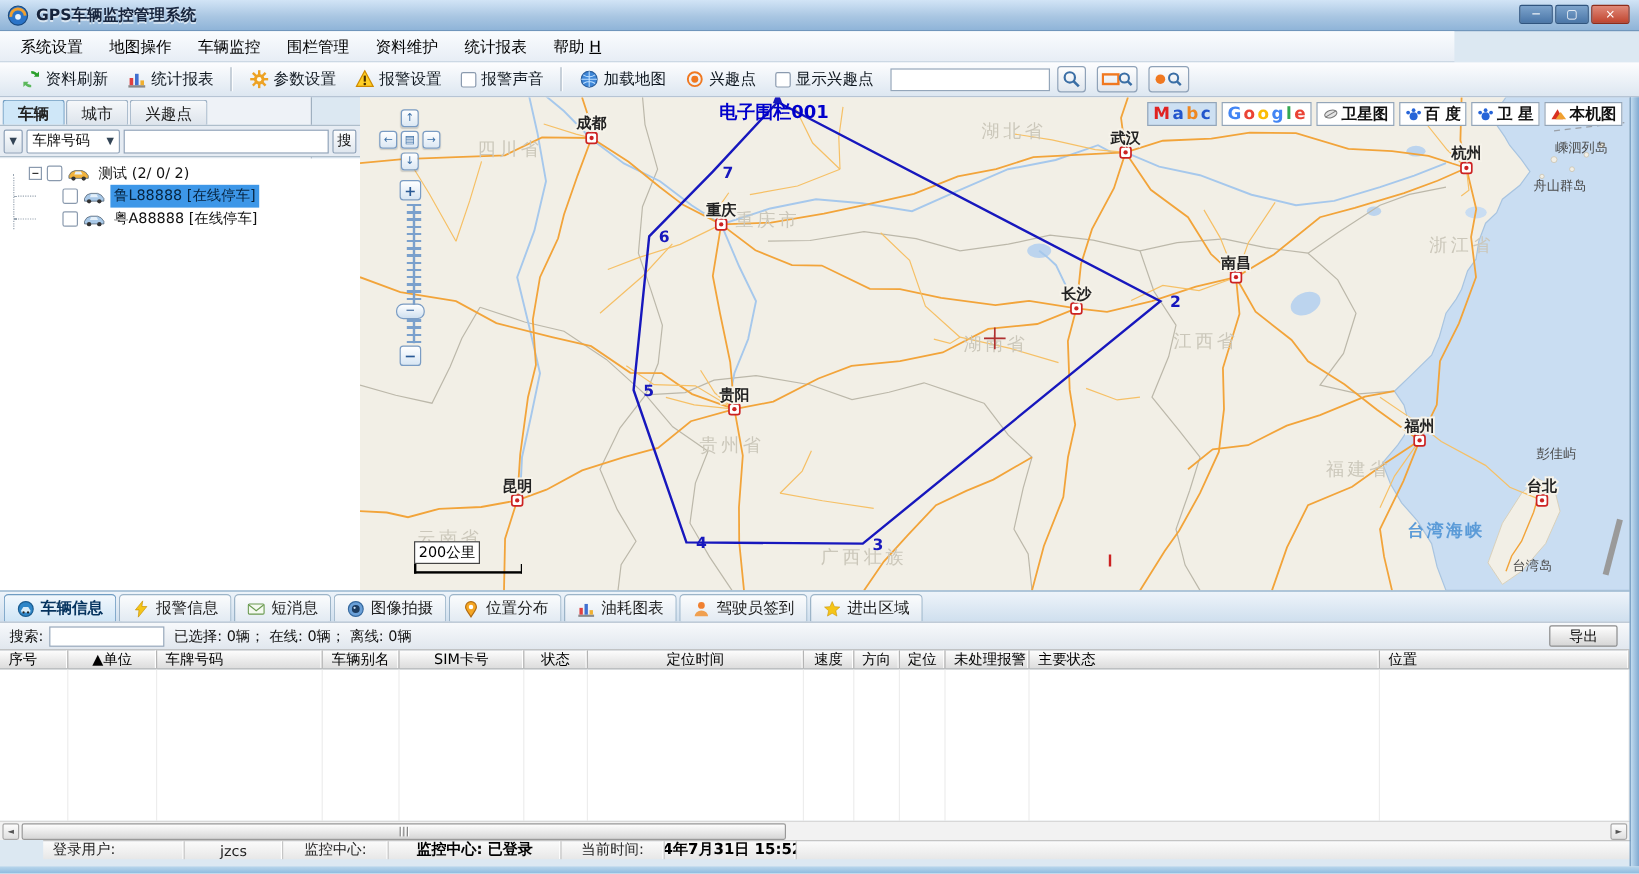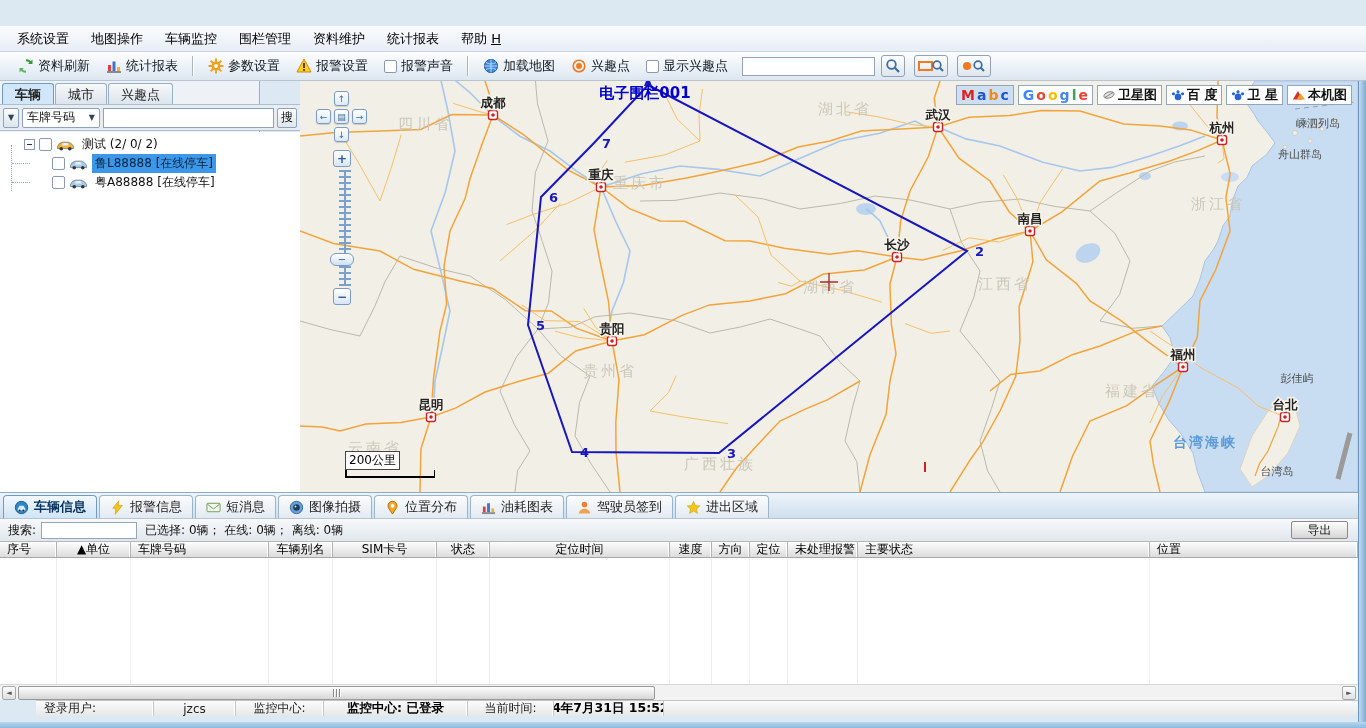--- a/index.html
+++ b/index.html
@@ -6,21 +6,21 @@
 html,body{width:1366px;height:728px;overflow:hidden;}
 body{position:relative;background:#dce8f2;font-size:12px;color:#111;}
 #win{position:absolute;left:0;top:0;width:1366px;height:728px;}
 
 .titlebar{position:absolute;left:0;top:0;width:1366px;height:26px;background:linear-gradient(#d2e4f6,#a9c6e2 55%,#8fb4d8);border-bottom:1px solid #7096bc;display:flex;align-items:center;padding-left:6px;}
 .titlebar .title{font-weight:bold;font-size:13px;color:#17243c;margin-left:6px;text-shadow:0 1px 0 rgba(255,255,255,.6);}
 .winbtns{position:absolute;right:8px;top:4px;display:flex;gap:2px;}
 .wbtn{width:28px;height:16px;display:flex;align-items:center;justify-content:center;font-size:10px;color:#fff;background:linear-gradient(#7da4cc,#4a76a8);border:1px solid #2f547e;border-radius:2px;cursor:pointer;}
 .wbtn.close{background:linear-gradient(#e08a7a,#c0442e);border-color:#8e2c1a;width:32px;}
 
-.menubar{position:absolute;left:0;top:26px;width:1366px;height:26px;background:linear-gradient(#fafcfe,#e7edf5);border-bottom:1px solid #c8d4e0;display:flex;align-items:center;padding-left:6px;}
+.menubar{position:absolute;left:0;top:26px;width:1212px;height:26px;background:linear-gradient(#fafcfe,#e7edf5);border-bottom:1px solid #c8d4e0;display:flex;align-items:center;padding-left:6px;}
 .menu-item{padding:4px 11px;font-size:13px;color:#000;cursor:default;}
 .menu-item u{text-decoration:underline;}
 
 .toolbar{position:absolute;left:0;top:52px;width:1366px;height:29px;background:linear-gradient(#fdfdfe,#dde7f1);border-bottom:1px solid #b6c4d4;display:flex;align-items:center;padding-left:10px;}
 .tbtn{display:flex;align-items:center;gap:4px;padding:3px 8px;font-size:13px;color:#101820;border-radius:3px;cursor:pointer;}
 .tsep{width:2px;height:20px;border-left:1px solid #aab6c4;border-right:1px solid #fff;margin:0 6px;}
 .ic{display:inline-flex;width:16px;height:16px;align-items:center;justify-content:center;}
 .ic svg{width:100%;height:100%;}
 .ic.wide{width:26px;}
 .chk{width:13px;height:13px;background:#fff;border:1px solid #8a9aae;border-radius:2px;display:inline-block;}
@@ -87,20 +87,35 @@
 .scell.bold{font-weight:bold;color:#000;font-size:12.5px;}
 
 .edge-right{position:absolute;left:1358px;top:81px;width:8px;height:641px;background:linear-gradient(90deg,#c2dcf0,#7fa9d0);border-left:1px solid #6d96bc;}
 .edge-bottom{position:absolute;left:0;top:722px;width:1366px;height:6px;background:linear-gradient(#b9d6ec,#8cbade);}
 </style>
 </head>
 <body>
 
 <div id="win">
 
+  <div class="titlebar">
+    <span class="ic" style="width:18px;height:18px">
+        <svg viewBox="0 0 18 18">
+          <circle cx="9" cy="9" r="8" fill="#2b74c8" stroke="#1a4a80"></circle>
+          <path d="M3 10a6 6 0 0 1 12-1" fill="none" stroke="#f0a030" stroke-width="2.4"></path>
+          <circle cx="9" cy="10" r="2.4" fill="#e8f2fc"></circle>
+        </svg>
+      </span>
+    <span class="title">GPS车辆监控管理系统</span>
+    <span class="winbtns">
+      <span class="wbtn">─</span>
+      <span class="wbtn">▢</span>
+      <span class="wbtn close">×</span>
+    </span>
+  </div>
 
   <div class="menubar" id="menubar">
       <span class="menu-item">系统设置</span>
       <span class="menu-item">地图操作</span>
       <span class="menu-item">车辆监控</span>
       <span class="menu-item">围栏管理</span>
       <span class="menu-item">资料维护</span>
       <span class="menu-item">统计报表</span>
       <span class="menu-item">帮助 <u>H</u></span>
     </div>

